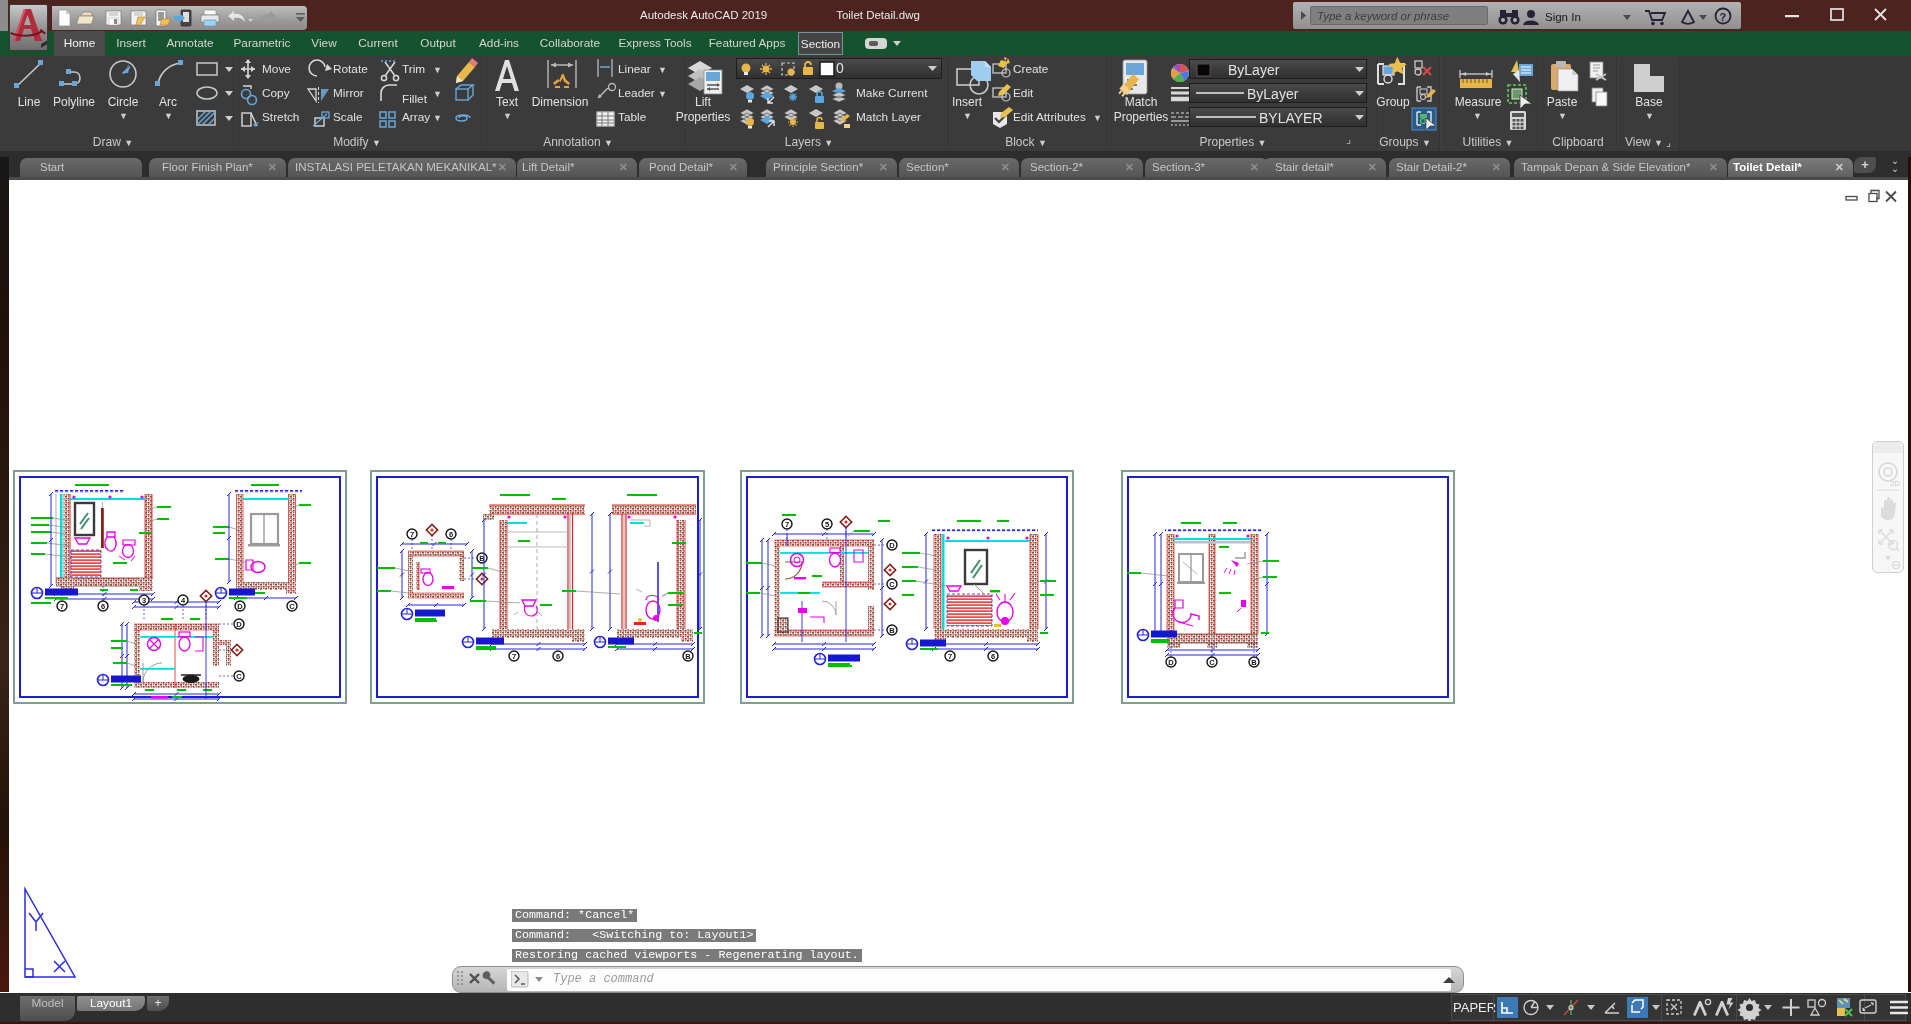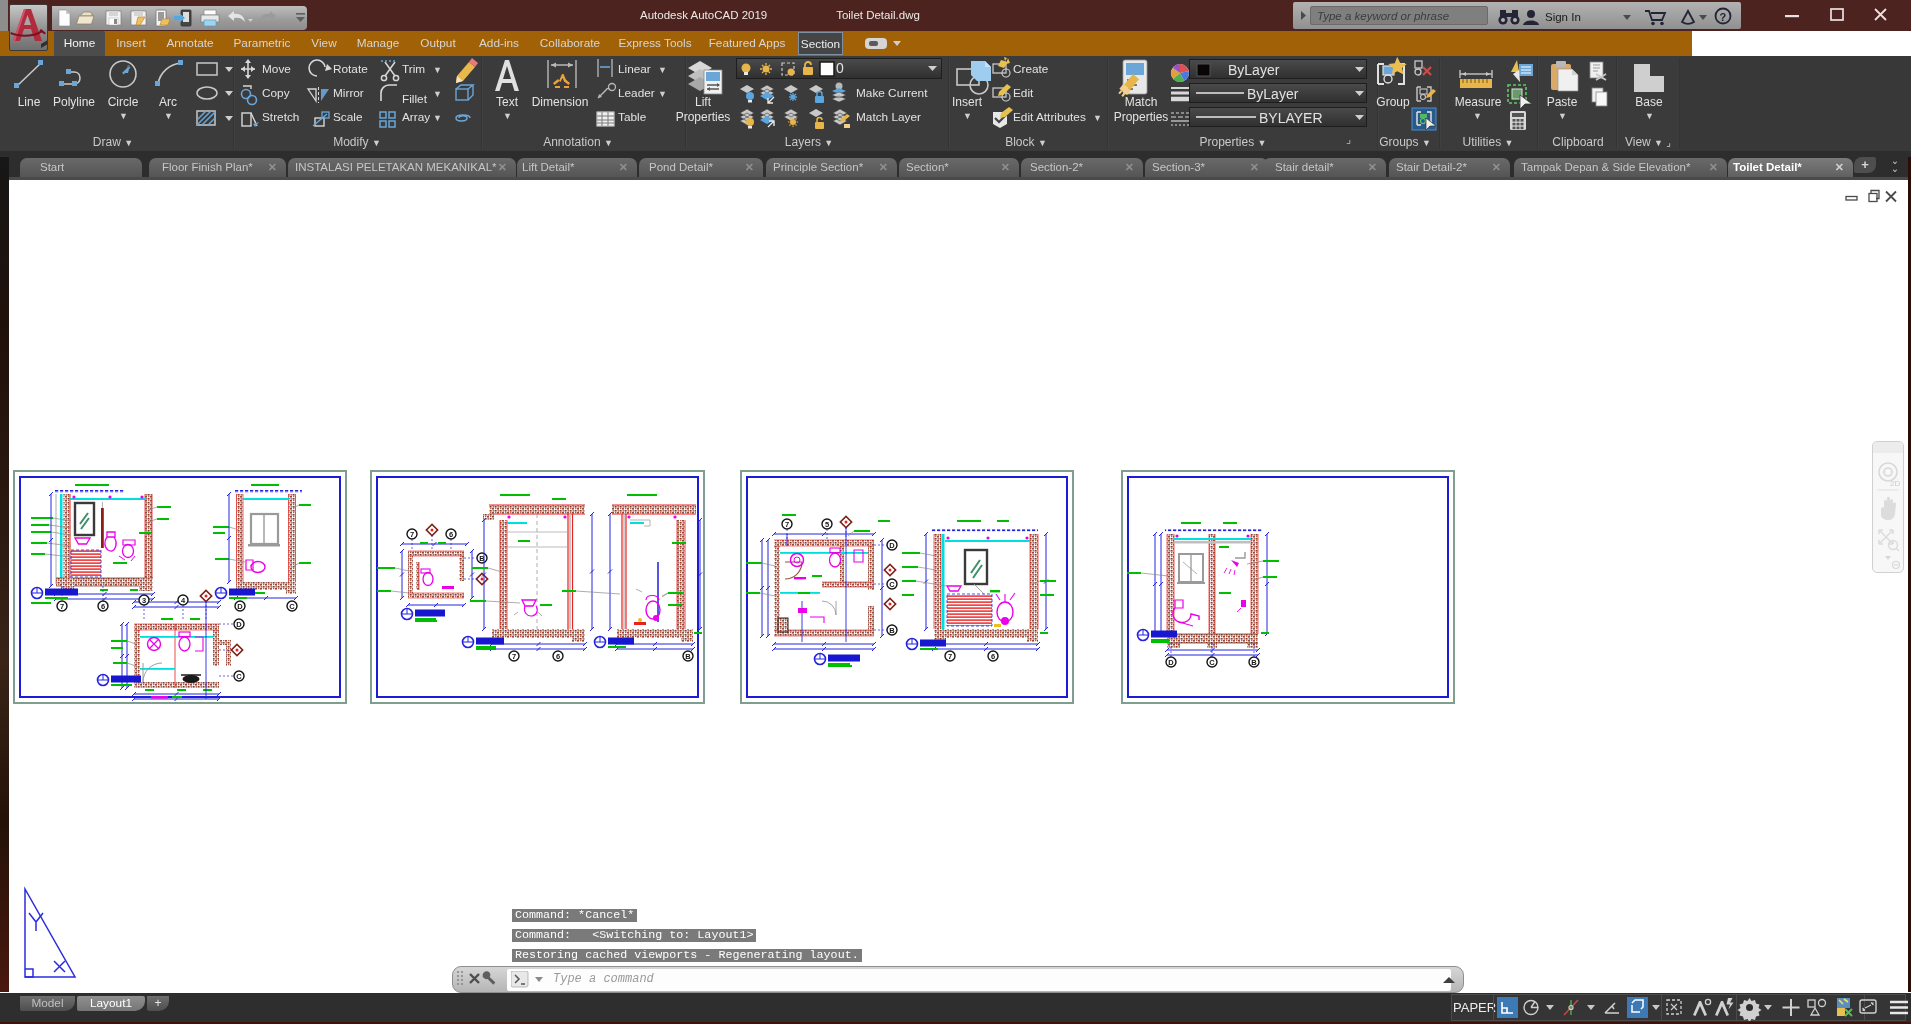--- a/index.html
+++ b/index.html
@@ -10,21 +10,21 @@
 #titlebar{position:absolute;left:0;top:0;width:1911px;height:31px;background:#4c231e}
 #titlebar .corner{position:absolute;left:8px;top:0;right:0;height:31px;background:#4c231e;border-top-left-radius:7px}
 #lsliver-top{position:absolute;left:0;top:0;width:8px;height:31px;background:#8d8d8d}
 #appbtn{position:absolute;left:9px;top:4px;width:39px;height:47px;background:linear-gradient(#c8c8c8,#8f8f8f 55%,#6f6f6f);border:1px solid #3a3a3a;border-radius:2px}
 #qat{position:absolute;left:52px;top:6px;width:255px;height:24px;background:linear-gradient(#bdbdbd,#9a9a9a 60%,#8c8c8c);border-radius:0 4px 4px 0}
 .title-text{position:absolute;top:9px;color:#eceae8;font-size:11.5px;white-space:nowrap}
 
 #searchbar{position:absolute;left:1293px;top:2px;width:448px;height:27px;background:linear-gradient(#b2b2b2,#909090);border-radius:2px}
 #searchbox{position:absolute;left:17px;top:4px;width:178px;height:19px;background:#7f7f7f;border:1px solid #6a6a6a;border-radius:2px;color:#3c3c3c;font-style:italic;font-size:11.5px;line-height:18px;padding-left:6px;overflow:hidden;white-space:nowrap}
 
-#ribtabs{position:absolute;left:0;top:31px;width:1692px;height:25px;background:#a16207}
+#ribtabs{position:absolute;left:0;top:31px;width:1911px;height:25px;background:#14532d}
 .rtab{position:absolute;top:0;height:24px;color:#d5d5d5;font-size:11.8px;line-height:24px;text-align:center;white-space:nowrap}
 
 #ribbon{position:absolute;left:0;top:56px;width:1911px;height:95px;background:#3b3b3b}
 .pnl-sep{position:absolute;top:2px;width:2px;height:91px;background:linear-gradient(90deg,#2e2e2e,#474747)}
 .pnl-label{position:absolute;top:79px;height:15px;color:#c9c9c9;font-size:12px;line-height:14px;text-align:center;white-space:nowrap}
 .rlabel{position:absolute;color:#e2e2e2;font-size:11.8px;white-space:nowrap}
 .biglabel{position:absolute;color:#e2e2e2;font-size:12px;text-align:center;white-space:nowrap}
 .dda{color:#cfcfcf;font-size:9px}
 
 #ftabs{position:absolute;left:0;top:151px;width:1911px;height:29px;background:#2d2d2d}
@@ -97,21 +97,21 @@
     <rect x="40" y="13" width="14" height="2.2" fill="#e8e2e0"></rect>
     <rect x="86" y="7" width="12" height="11" fill="none" stroke="#e8e2e0" stroke-width="1.7"></rect>
     <path d="M130 7 L141 18 M141 7 L130 18" stroke="#e8e2e0" stroke-width="1.8" fill="none"></path>
   </svg>
   <div id="ribtabs">
     <div class="rtab" style="left:54px;width:51px;background:#4c4c4c;color:#f5f5f5;border-radius:2px 2px 0 0;height:25px">Home</div>
     <div class="rtab" style="left:106px;width:50px">Insert</div>
     <div class="rtab" style="left:160px;width:60px">Annotate</div>
     <div class="rtab" style="left:227px;width:70px">Parametric</div>
     <div class="rtab" style="left:299px;width:50px">View</div>
-    <div class="rtab" style="left:348px;width:60px">Manage</div>
+    <div class="rtab" style="left:348px;width:60px">Current</div>
     <div class="rtab" style="left:408px;width:60px">Output</div>
     <div class="rtab" style="left:469px;width:60px">Add-ins</div>
     <div class="rtab" style="left:535px;width:70px">Collaborate</div>
     <div class="rtab" style="left:615px;width:80px">Express Tools</div>
     <div class="rtab" style="left:702px;width:90px">Featured Apps</div>
     <div class="rtab" style="left:798px;width:45px;border:1px solid #7d8fa0;background:#454545;color:#ececec;height:23px;line-height:22px;top:1px">Section</div>
     <svg class="abs" style="left:865px;top:6px" width="40" height="14" viewBox="0 0 40 14">
       <rect x="0" y="1" width="22" height="11" rx="4" fill="#d5d5d5"></rect>
       <rect x="4" y="4" width="9" height="5" rx="2" fill="#5a5a5a"></rect>
       <path d="M28 4 l8 0 -4 5 Z" fill="#cfcfcf"></path>
@@ -549,21 +549,21 @@
 
       <path d="M1634 8 h16 v12 h14 v16 h-30 z" fill="#cfcfcf"></path>
     </svg>
   </div>
   <div id="ftabs">
     <div style="position:absolute;left:0;top:26px;width:1911px;height:4px;background:#4a4a4a"></div>
     <div class="ftab" style="left:20px;width:122px;padding-left:20px">Start</div>
     <div class="ftab" style="left:149px;width:137px;padding-left:13px">Floor Finish Plan*<span class="x">✕</span></div>
     <div class="ftab" style="left:288px;width:228px;padding-left:7px">INSTALASI PELETAKAN MEKANIKAL*<span class="x">✕</span></div>
     <div class="ftab" style="left:517px;width:120px;padding-left:5px">Lift Detail*<span class="x">✕</span></div>
-    <div class="ftab" style="left:639px;width:124px;padding-left:10px">Pond Detail*<span class="x">✕</span></div>
+    <div class="ftab" style="left:639px;width:108px;padding-left:10px">Pond Detail*<span class="x">✕</span></div>
     <div class="ftab" style="left:766px;width:131px;padding-left:7px">Principle Section*<span class="x">✕</span></div>
     <div class="ftab" style="left:899px;width:120px;padding-left:7px">Section*<span class="x">✕</span></div>
     <div class="ftab" style="left:1021px;width:122px;padding-left:9px">Section-2*<span class="x">✕</span></div>
     <div class="ftab" style="left:1145px;width:123px;padding-left:7px">Section-3*<span class="x">✕</span></div>
     <div class="ftab" style="left:1263px;width:123px;padding-left:12px">Stair detail*<span class="x">✕</span></div>
     <div class="ftab" style="left:1389px;width:121px;padding-left:7px">Stair Detail-2*<span class="x">✕</span></div>
     <div class="ftab" style="left:1514px;width:213px;padding-left:7px">Tampak Depan &amp; Side Elevation*<span class="x">✕</span></div>
     <div class="ftab" style="left:1728px;width:125px;padding-left:5px;background:linear-gradient(#7b7b7b,#606060);color:#ffffff;font-weight:bold">Toilet Detail*<span class="x" style="color:#cfcfcf">✕</span></div>
     <div style="position:absolute;left:1854px;top:6px;width:22px;height:16px;background:#4e4e4e;border-radius:8px 2px 8px 2px;color:#d8d8d8;font-size:13px;font-weight:bold;text-align:center;line-height:16px">+</div>
     <div style="position:absolute;left:1888px;top:6px;width:14px;height:16px;color:#c8c8c8;font-size:10px;line-height:8px;text-align:center">⌄<br>⌄</div>
@@ -1281,21 +1281,21 @@
       <path d="M196 13 l5 0 -2.5 3 Z" fill="#cfcfcf"></path>
 
       <path d="M224 10 l-6 -5 v3 c-6 -1 -10 2 -11 8 c3 -4 6 -5 11 -4 v3 Z" fill="#9a9a9a"></path>
       <path d="M228 13 l5 0 -2.5 3 Z" fill="#9a9a9a"></path>
 
       <rect x="244" y="7" width="9" height="1.6" fill="#5f5f5f"></rect>
       <path d="M244 11 l9 0 -4.5 5 Z" fill="#5f5f5f"></path>
     </svg>
   </div>
   <div id="statusbar">
-    <div class="stab" style="left:20px;width:55px;background:linear-gradient(#6e6e6e,#4e4e4e);border-radius:0 0 10px 2px;top:3px;height:15px;font-size:11.8px;line-height:15px">Model</div>
+    <div class="stab" style="left:20px;width:55px;background:linear-gradient(#6e6e6e,#4e4e4e);border-radius:0 0 10px 2px;top:3px;height:25px;font-size:11.8px;line-height:15px">Model</div>
     <div class="stab" style="left:77px;width:68px;background:linear-gradient(#909090,#757575);border-radius:2px 2px 10px 2px;top:3px;height:15px;color:#fff;font-weight:normal;font-size:11.8px;line-height:15px">Layout1</div>
     <div class="stab" style="left:147px;width:22px;background:linear-gradient(#6e6e6e,#4e4e4e);border-radius:0 0 10px 2px;top:3px;height:15px;color:#e8e8e8;font-size:12px;line-height:14px">+</div>
     <div style="position:absolute;left:1451px;top:1px;width:455px;height:27px;background:#353535;border:1px solid #4c4c4c"></div>
     <div class="stab" style="left:1453px;width:42px;color:#ececec;font-size:13px;top:3px;height:24px;line-height:24px">PAPER</div>
     <svg class="abs" style="left:1493px;top:1px" width="418" height="27" viewBox="0 0 418 27">
       <g stroke="#4c4c4c" fill="none" stroke-width="1">
         <path d="M0.5 0 v27 M168.5 0 v27 M243.5 0 v27 M371.5 0 v27"></path>
       </g>
       <rect x="4" y="3" width="21" height="21" fill="#3d7ab5"></rect>
       <path d="M9 8 v11 h11 M9 14 h5 v5" stroke="#fff" stroke-width="1.6" fill="none"></path>

